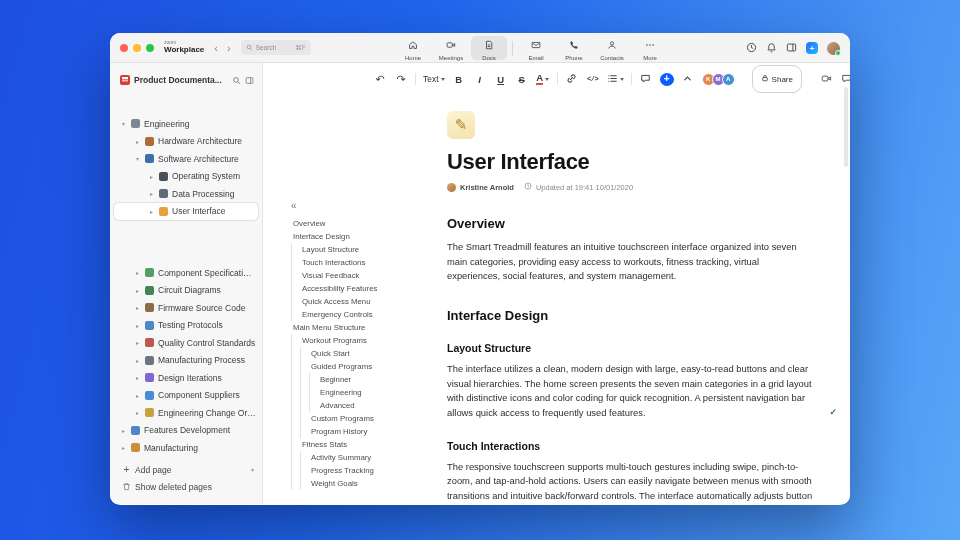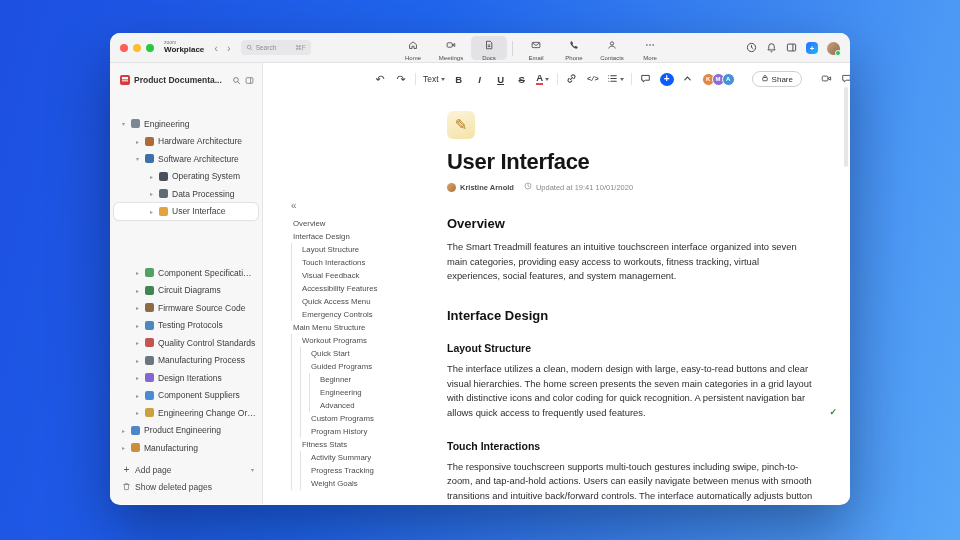--- a/index.html
+++ b/index.html
@@ -77,21 +77,21 @@
   .fmt-italic { font-style:italic; font-weight:600; }
   .fmt-underline { text-decoration:underline; font-weight:600; }
   .fmt-strike { text-decoration:line-through; font-weight:600; }
   .fmt-color { border-bottom:2px solid #e5484d; padding-bottom:0; line-height:1.1; }
   .fmt-code { font-family:"Liberation Mono", monospace; font-size:7px; font-weight:700; letter-spacing:-0.5px; }
   .plusbtn { width:13px; height:13px; border-radius:50%; background:#0b5cff; color:#fff; }
   .plusbtn .plus-glyph { font-size:10px; font-weight:700; line-height:1; }
   .avgroup { margin-left:auto; display:flex; }
   .avatar { width:13px; height:13px; border-radius:50%; border:1.5px solid #fff; color:#fff; font-size:6px; font-weight:700; display:flex; align-items:center; justify-content:center; margin-left:-3px; }
   .avatar:first-child { margin-left:0; }
-  .sharebtn { height:16px; border:1px solid #cfcfd4; border-radius:9px; background:#fff; display:flex; align-items:center; gap:3px; padding:0 8px; font-size:8px; color:#2f2f33; margin-left:10px; cursor:pointer; }
+  .sharebtn { height:28px; border:1px solid #cfcfd4; border-radius:9px; background:#fff; display:flex; align-items:center; gap:3px; padding:0 8px; font-size:8px; color:#2f2f33; margin-left:10px; cursor:pointer; }
   .sharebtn .ic svg { width:8px; height:8px; }
   .tb-rgroup { display:flex; align-items:center; gap:9px; margin-left:12px; color:#535358; }
   .tb-rgroup .ic svg { width:11px; height:11px; }
   
   .outline { position:absolute; left:18px; top:132px; width:155px; }
   .oc { font-size:10px; color:#77777c; margin:0 0 6px 10px; cursor:pointer; display:inline-block; }
   .orow { height:13px; display:flex; align-items:stretch; font-size:7.8px; color:#4d4d52; cursor:pointer; padding-left:10px; }
   .og { width:9px; border-left:1px solid #e2e2e6; flex-shrink:0; }
   .olabel { align-self:center; white-space:nowrap; padding-left:2px; }
   
@@ -289,21 +289,21 @@
             <span class="tlabel">Component Suppliers</span>
           </div>
           <div class="trow" style="padding-left: 20px;">
             <span class="tchev">▸</span>
             <span class="tic" style="background: rgb(201, 162, 63);"></span>
             <span class="tlabel">Engineering Change Orders</span>
           </div>
           <div class="trow" style="padding-left: 6px;">
             <span class="tchev">▸</span>
             <span class="tic" style="background: rgb(79, 134, 198);"></span>
-            <span class="tlabel">Product Engineering</span>
+            <span class="tlabel">Features Development</span>
           </div>
           <div class="trow" style="padding-left: 6px;">
             <span class="tchev">▸</span>
             <span class="tic" style="background: rgb(201, 143, 59);"></span>
             <span class="tlabel">Manufacturing</span>
           </div>
           <div class="trow" style="padding-left: 6px;">
             <span class="tchev">▸</span>
             <span class="tic" style="background: rgb(82, 160, 99);"></span>
             <span class="tlabel">Quality Assurance</span>

